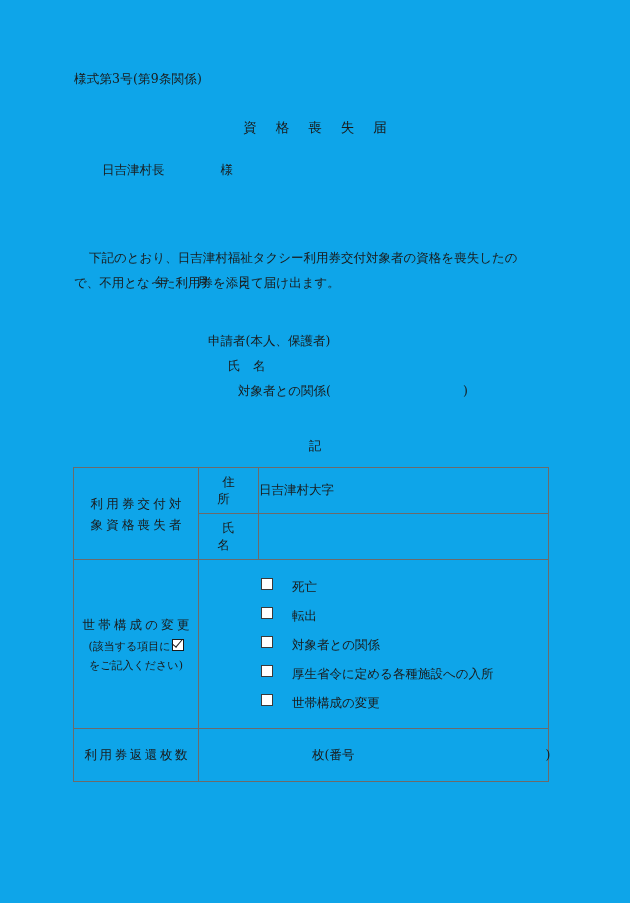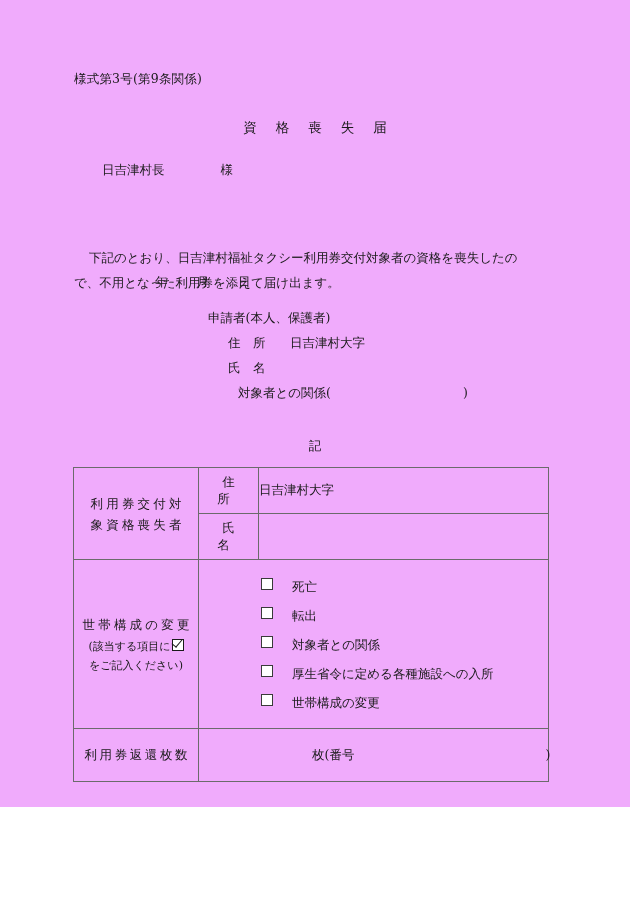--- a/index.html
+++ b/index.html
@@ -7,22 +7,22 @@
     padding: 0;
     background: #ffffff;
   }
   body {
     font-family: "DejaVu Serif", "Liberation Serif", serif;
     color: #1a1a1a;
   }
   .page {
     position: relative;
     width: 630px;
-    height: 807px;
-    background: #f0abfc;
+    height: 903px;
+    background: #0ea5e9;
     overflow: hidden;
   }
   .sheet {
     position: absolute;
     left: 0;
     top: 0;
     width: 630px;
     height: 903px;
   }
 
@@ -73,21 +73,21 @@
     left: 155px;
     top: 274px;
     font-size: 12.5px;
     white-space: nowrap;
   }
   .date-line span + span { margin-left: 29px; }
 
   .applicant {
     position: absolute;
     left: 208px;
-    top: 305px;
+    top: 328px;
     font-size: 12.5px;
     line-height: 25px;
     white-space: nowrap;
   }
   .applicant .row-indent-1 { padding-left: 20px; }
   .applicant .row-indent-2 { padding-left: 30px; }
   .applicant .lbl-gap { display: inline-block; min-width: 54px; }
   .applicant .val-addr { margin-left: 8px; }
   .paren-space { display: inline-block; width: 132px; }
 
@@ -229,23 +229,20 @@
 
     <div class="body-par">下記のとおり、日吉津村福祉タクシー利用券交付対象者の資格を喪失したので、不用となった利用券を添えて届け出ます。</div>
 
     <div class="date-line">
       <span>年</span><span>月</span><span>日</span>
     </div>
 
     <div class="applicant">
       <div>申請者(本人、保護者)</div>
       <div class="row-indent-1">
-        <span class="lbl-gap">住　所</span><span class="val-addr">日吉津村大字</span>
-      </div>
-      <div class="row-indent-1">
         <span class="lbl-gap">氏　名</span>
       </div>
       <div class="row-indent-2">
         <span>対象者との関係(</span><span class="paren-space"></span><span>)</span>
       </div>
     </div>
 
     <div class="ki-mark">記</div>
 
     <table class="form-table">

